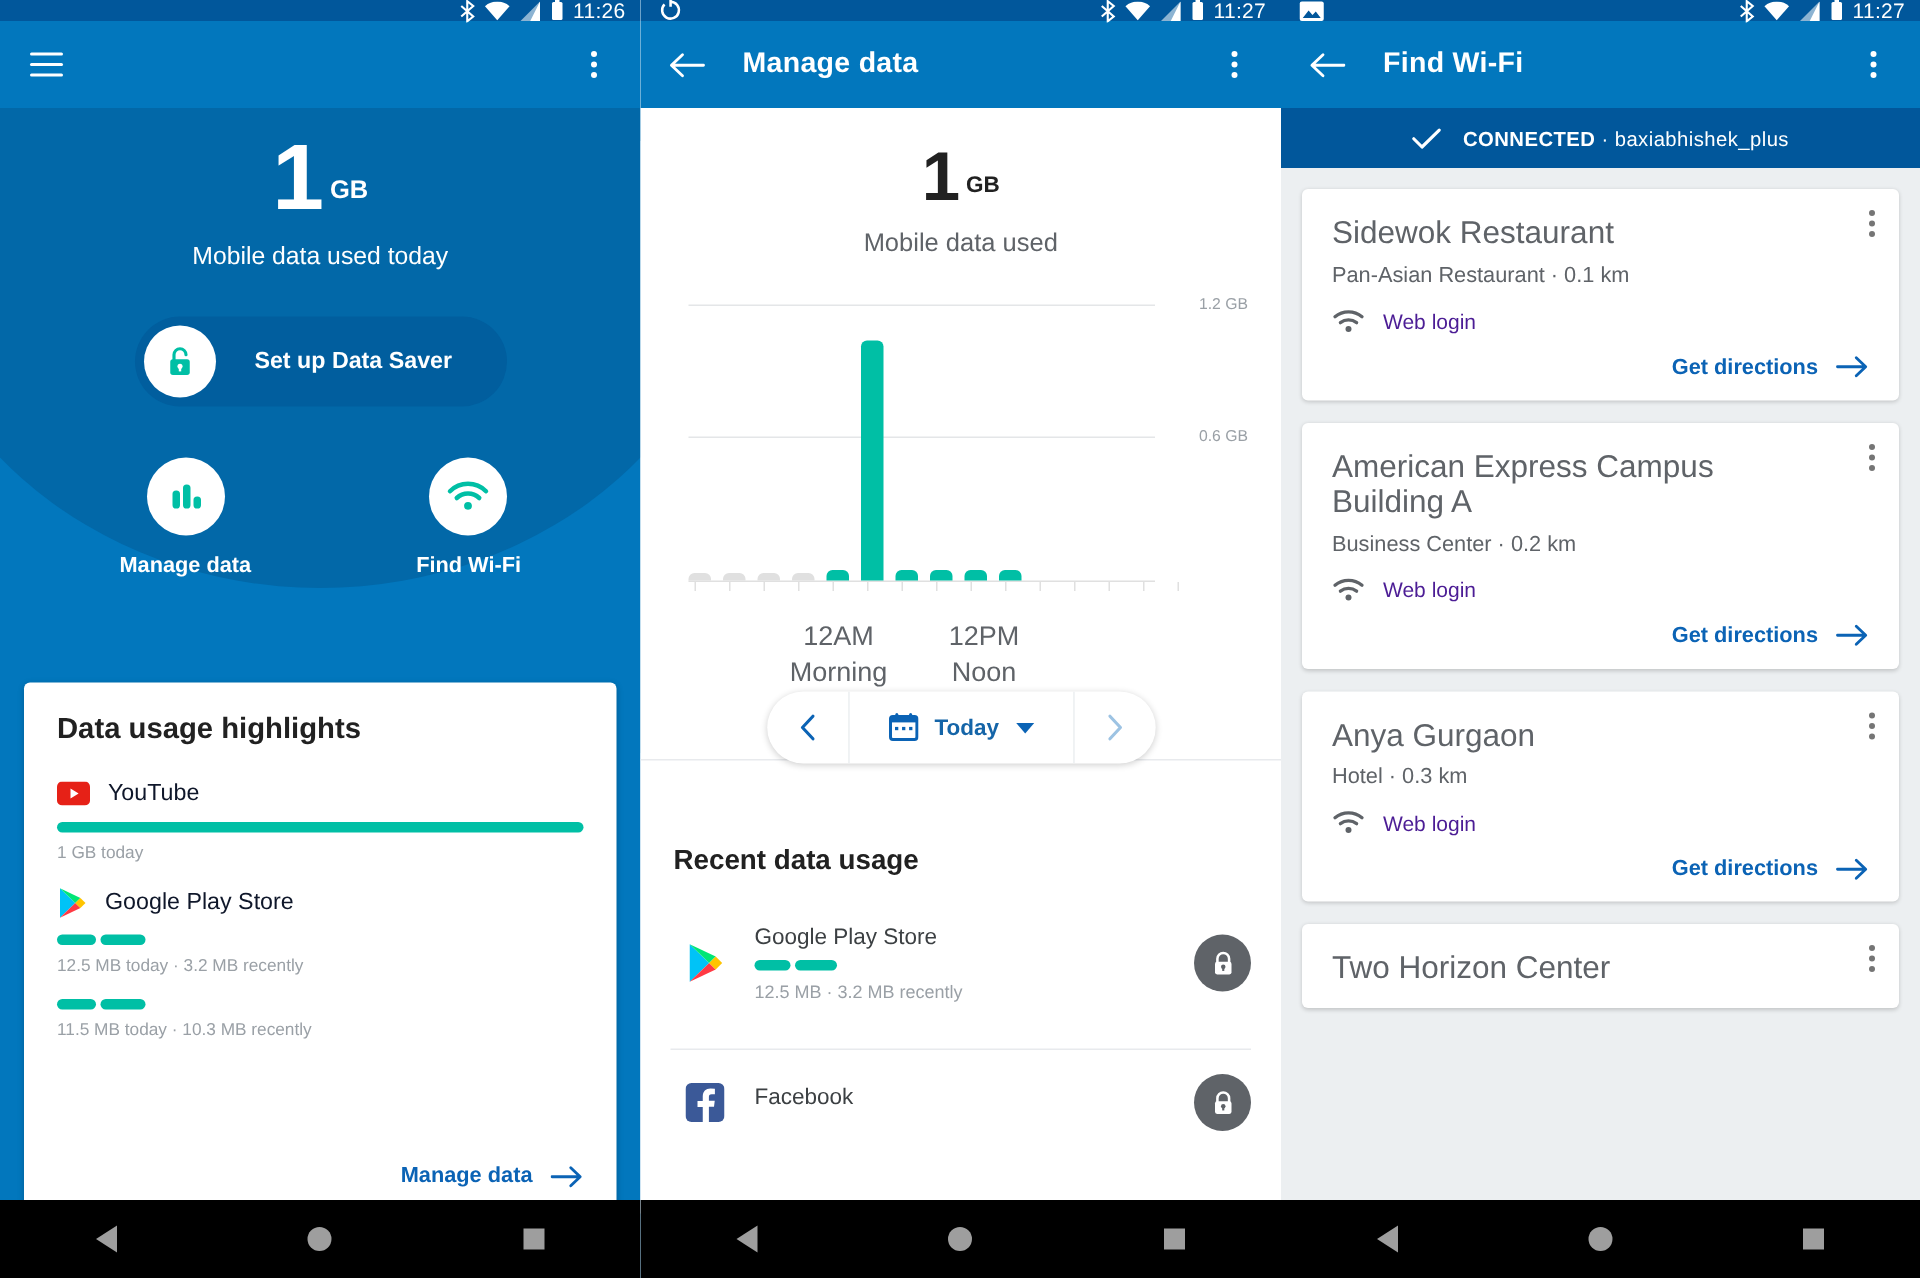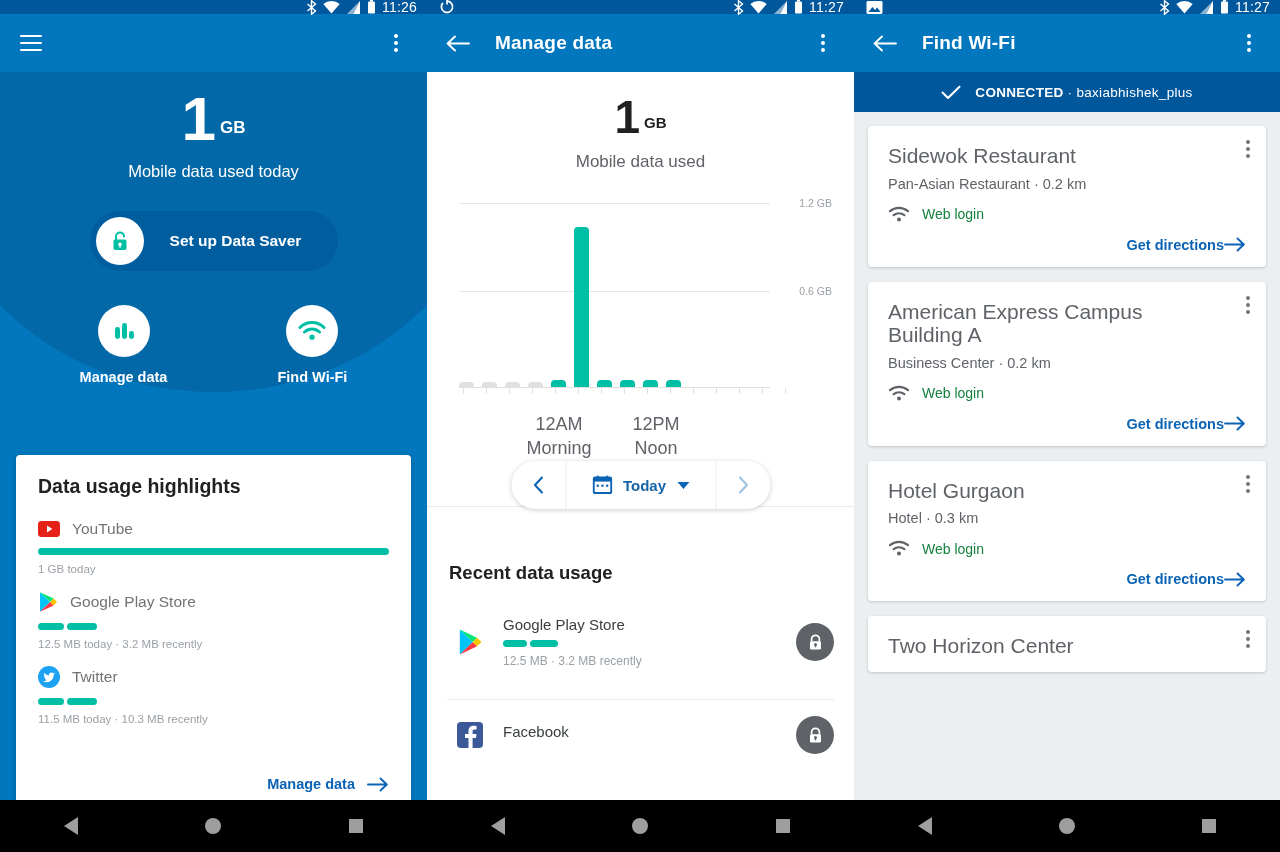--- a/index.html
+++ b/index.html
@@ -75,21 +75,21 @@
   .card {
     background: #fff; border-radius: 4px; box-shadow: 0 1px 4px rgba(0,0,0,.22);
   }
   .p1-card {
     position: absolute; left: 16px; right: 16px; top: 455px; bottom: 0;
     padding: 20px 22px 0; z-index: 5;
   }
   .p1-card h2 { font-size: 19.5px; color: #212121; font-weight: bold; margin-bottom: 22px; }
   .approw { margin-bottom: 16px; }
   .apphead { display: flex; align-items: center; gap: 12px; margin-bottom: 10px; }
-  .appname { font-size: 15.5px; color: #737373; }
+  .appname { font-size: 15.5px; color: #0f172a; }
   .bar-full { height: 7px; border-radius: 4px; background: #00BFA5; }
   .seg-wrap { display: flex; gap: 3px; }
   .seg { height: 7px; border-radius: 4px; background: #00BFA5; }
   .meta { font-size: 11.5px; color: #9aa0a6; margin-top: 8px; }
   .cardlink {
     position: absolute; right: 22px; bottom: 60px; display: flex; align-items: center; gap: 12px;
     color: #0B63B5; font-size: 14.5px; font-weight: bold; cursor: pointer;
   }
 
   
@@ -148,22 +148,22 @@
   }
   .connected .ctext { font-size: 13.5px; letter-spacing: .3px; }
   .connected .ctext b { font-weight: bold; }
   .wifi-list { position: relative; height: 707px; padding: 14px 14px 0; }
   .wcard { background: #fff; border-radius: 4px; box-shadow: 0 1px 3px rgba(0,0,0,.18);
            padding: 18px 20px 14px; margin-bottom: 15px; position: relative; }
   .wcard .kebab-pos { position: absolute; right: 16px; top: 14px; }
   .wname { font-size: 21px; color: #5f6368; line-height: 1.12; padding-right: 34px; }
   .wdesc { font-size: 14.5px; color: #5f6368; margin-top: 8px; }
   .wlogin { display: flex; align-items: center; gap: 12px; margin-top: 14px; }
-  .wlogin span { font-size: 14px; color: #15803d; }
-  .wlink { display: flex; align-items: center; justify-content: flex-end; gap: 0;
+  .wlogin span { font-size: 14px; color: #4c1d95; }
+  .wlink { display: flex; align-items: center; justify-content: flex-end; gap: 12px;
            color: #0B63B5; font-size: 14.5px; font-weight: bold; margin-top: 14px; cursor: pointer; }
 
   
   .navbar { position: absolute; left: 0; right: 0; bottom: 0; height: 52px; background: #000;
             display: flex; align-items: center; justify-content: space-around; z-index: 40; }
   .nv { width: 60px; display: flex; align-items: center; justify-content: center; cursor: pointer; }
   .nv-back { width: 0; height: 0; border-top: 9px solid transparent; border-bottom: 9px solid transparent; border-right: 14px solid #9e9e9e; }
   .nv-home { width: 16px; height: 16px; border-radius: 50%; background: #9e9e9e; }
   .nv-rec { width: 14px; height: 14px; background: #9e9e9e; }
 </style>
@@ -302,29 +302,20 @@
           <span class="appname">Google Play Store</span>
         </div>
         <div class="seg-wrap">
           <div class="seg" style="width:26px"></div>
           <div class="seg" style="width:30px"></div>
         </div>
         <div class="meta">12.5 MB today  ·  3.2 MB recently</div>
       </div>
 
       <div class="approw">
-        <div class="apphead">
-          <span class="ico">
-            <svg width="22" height="22" viewBox="0 0 22 22">
-                <circle cx="11" cy="11" r="11" fill="#1DA1F2"></circle>
-              <path d="M17 7.6a4.6 4.6 0 0 1-1.4.4 2.4 2.4 0 0 0 1.1-1.3 4.8 4.8 0 0 1-1.5.6 2.4 2.4 0 0 0-4.1 2.2A6.8 6.8 0 0 1 6.2 7a2.4 2.4 0 0 0 .7 3.2 2.3 2.3 0 0 1-1-.3 2.4 2.4 0 0 0 1.9 2.4 2.4 2.4 0 0 1-1 0 2.4 2.4 0 0 0 2.2 1.7A4.8 4.8 0 0 1 5 15a6.8 6.8 0 0 0 10.5-6.1A4.9 4.9 0 0 0 17 7.6z" fill="#fff"></path>
-            </svg>
-          </span>
-          <span class="appname">Twitter</span>
-        </div>
         <div class="seg-wrap">
           <div class="seg" style="width:26px"></div>
           <div class="seg" style="width:30px"></div>
         </div>
         <div class="meta">11.5 MB today  ·  10.3 MB recently</div>
       </div>
 
       <div class="cardlink">
         <span>Manage data</span>
         <span class="ico">
@@ -646,21 +637,21 @@
 
     <div class="wifi-list">
 
       <div class="wcard">
         <div class="kebab kebab-pos grey">
             <i></i>
             <i></i>
             <i></i>
           </div>
         <div class="wname">Sidewok Restaurant</div>
-        <div class="wdesc">Pan-Asian Restaurant · 0.2 km</div>
+        <div class="wdesc">Pan-Asian Restaurant · 0.1 km</div>
         <div class="wlogin">
           <span class="ico">
             <svg width="22" height="17" viewBox="0 0 22 17">
               <path d="M2 5.2A14 14 0 0 1 20 5.2" fill="none" stroke="#5f6368" stroke-width="2.2" stroke-linecap="round"></path>
               <path d="M5.6 9.1A9 9 0 0 1 16.4 9.1" fill="none" stroke="#5f6368" stroke-width="2.2" stroke-linecap="round"></path>
               <circle cx="11" cy="13.4" r="2" fill="#5f6368"></circle>
             </svg>
           </span>
           <span>Web login</span>
         </div>
@@ -701,21 +692,21 @@
           </span>
         </div>
       </div>
 
       <div class="wcard">
         <div class="kebab kebab-pos grey">
             <i></i>
             <i></i>
             <i></i>
           </div>
-        <div class="wname">Hotel Gurgaon</div>
+        <div class="wname">Anya Gurgaon</div>
         <div class="wdesc">Hotel · 0.3 km</div>
         <div class="wlogin">
           <span class="ico">
             <svg width="22" height="17" viewBox="0 0 22 17">
               <path d="M2 5.2A14 14 0 0 1 20 5.2" fill="none" stroke="#5f6368" stroke-width="2.2" stroke-linecap="round"></path>
               <path d="M5.6 9.1A9 9 0 0 1 16.4 9.1" fill="none" stroke="#5f6368" stroke-width="2.2" stroke-linecap="round"></path>
               <circle cx="11" cy="13.4" r="2" fill="#5f6368"></circle>
             </svg>
           </span>
           <span>Web login</span>

